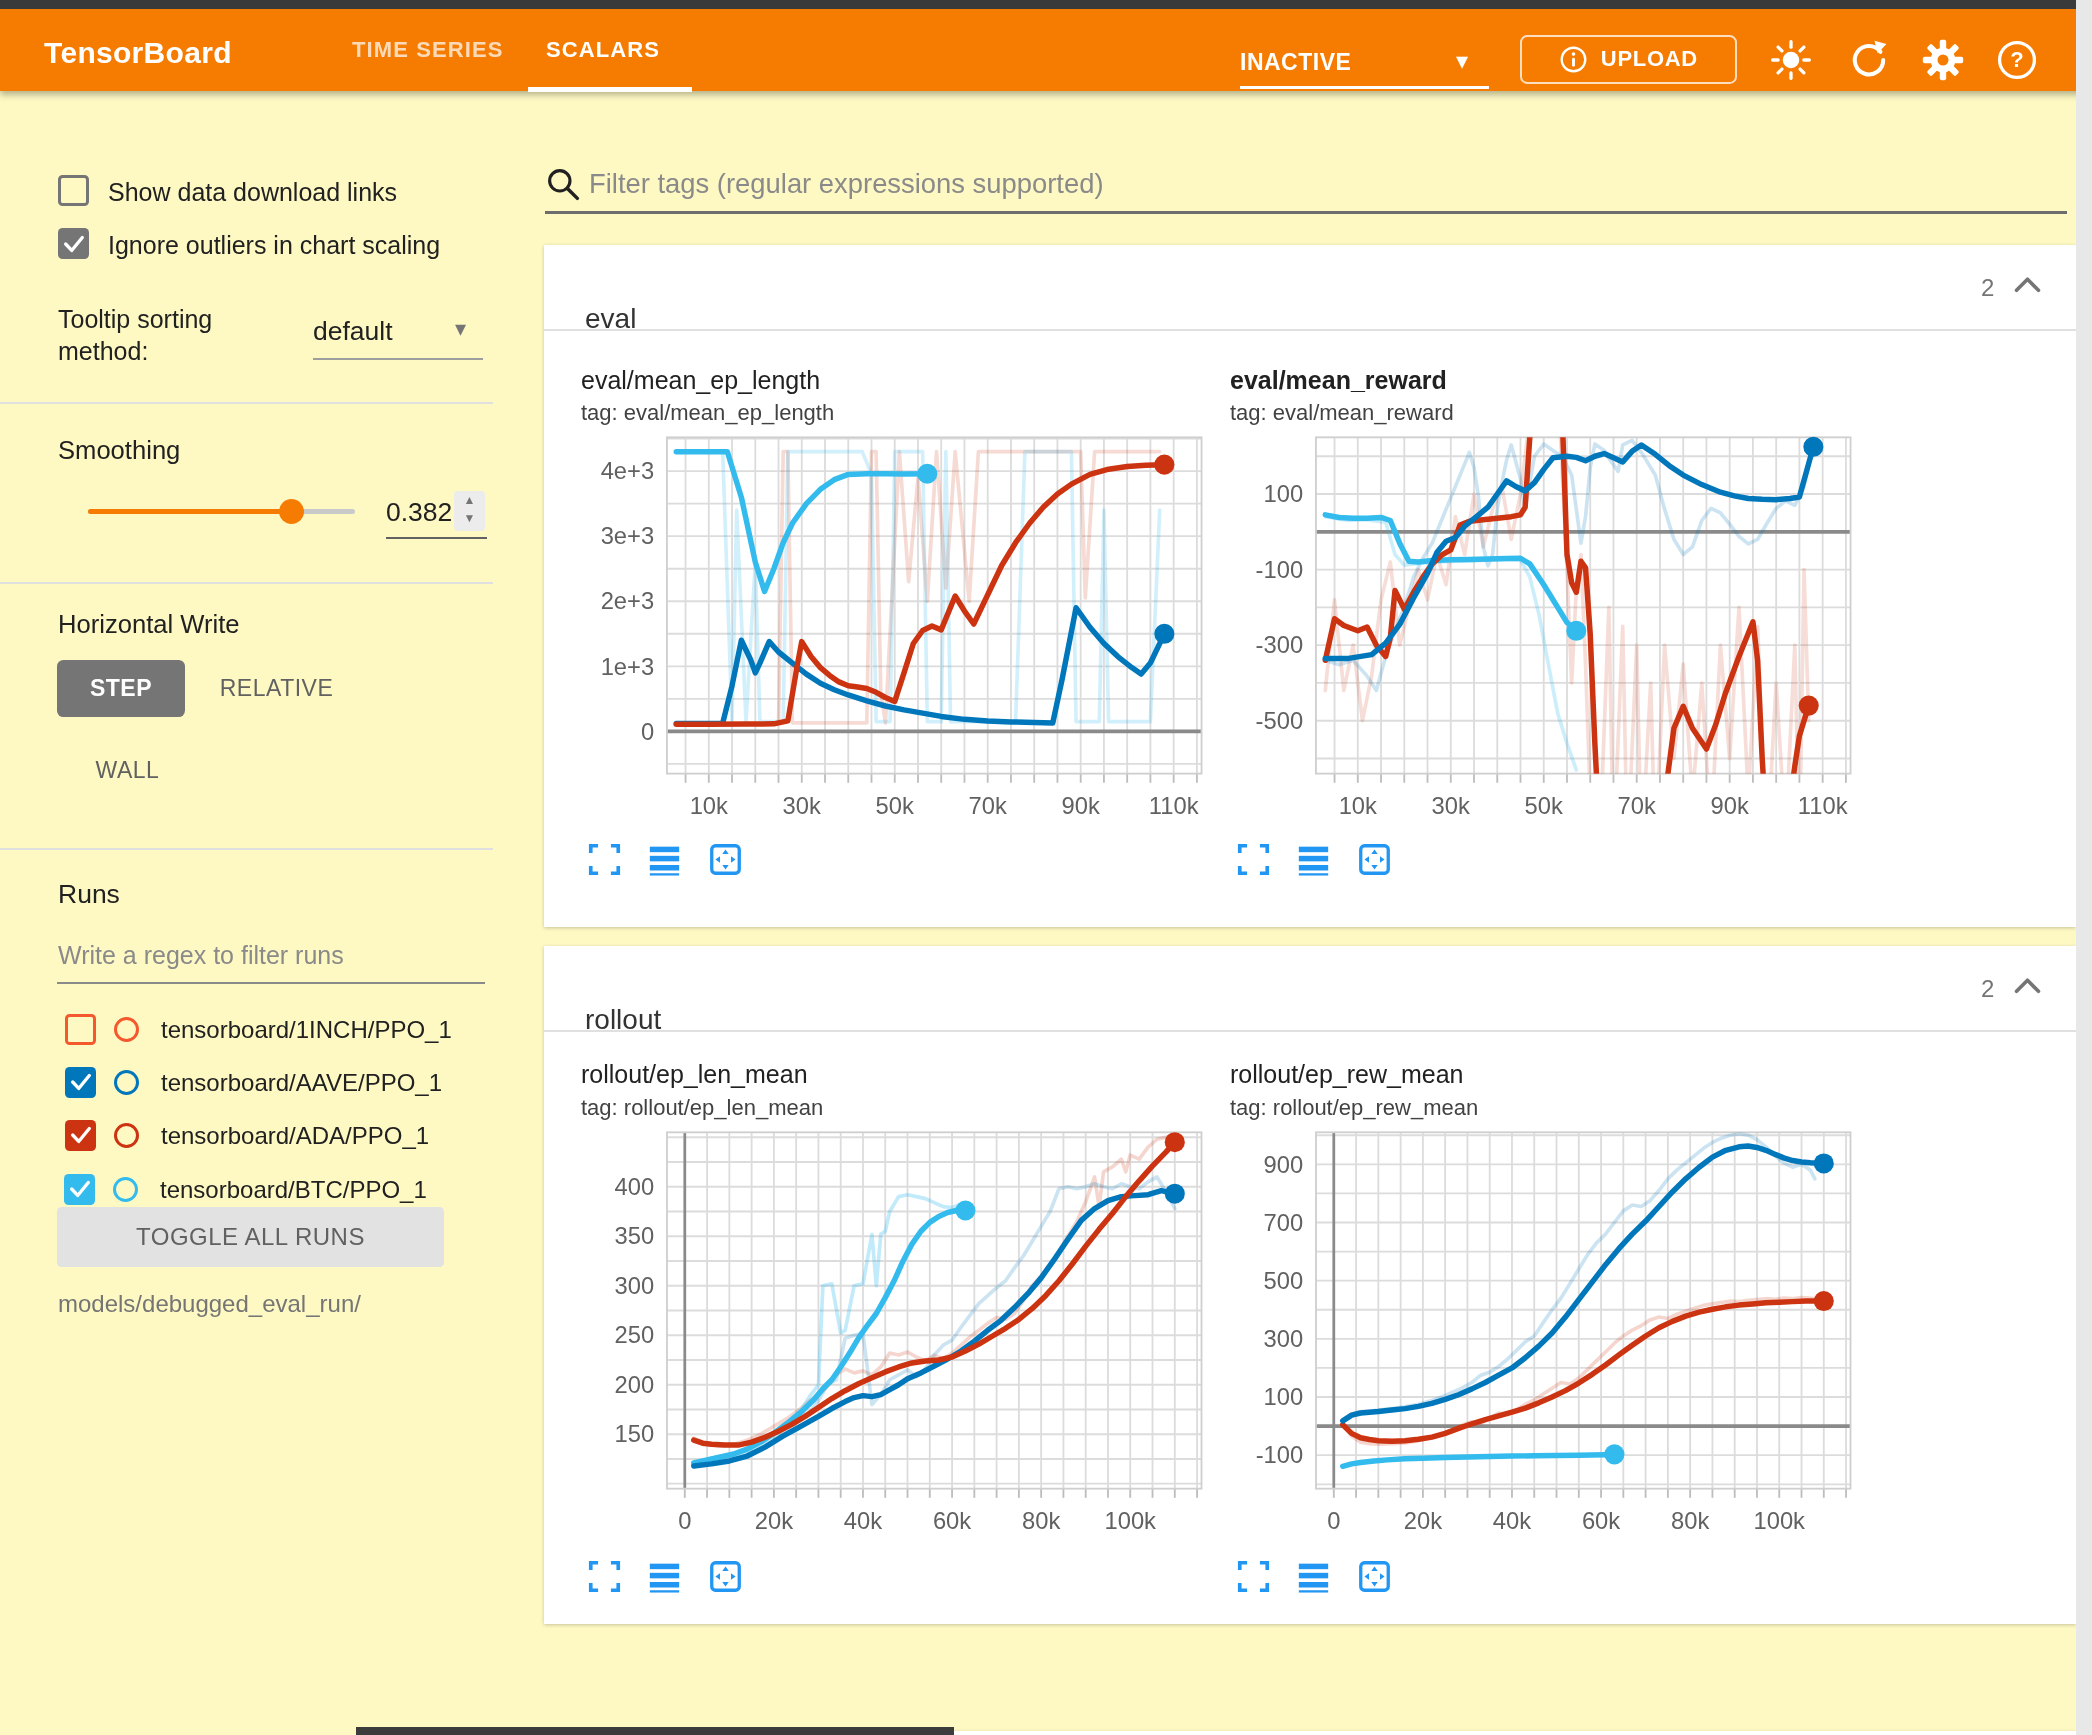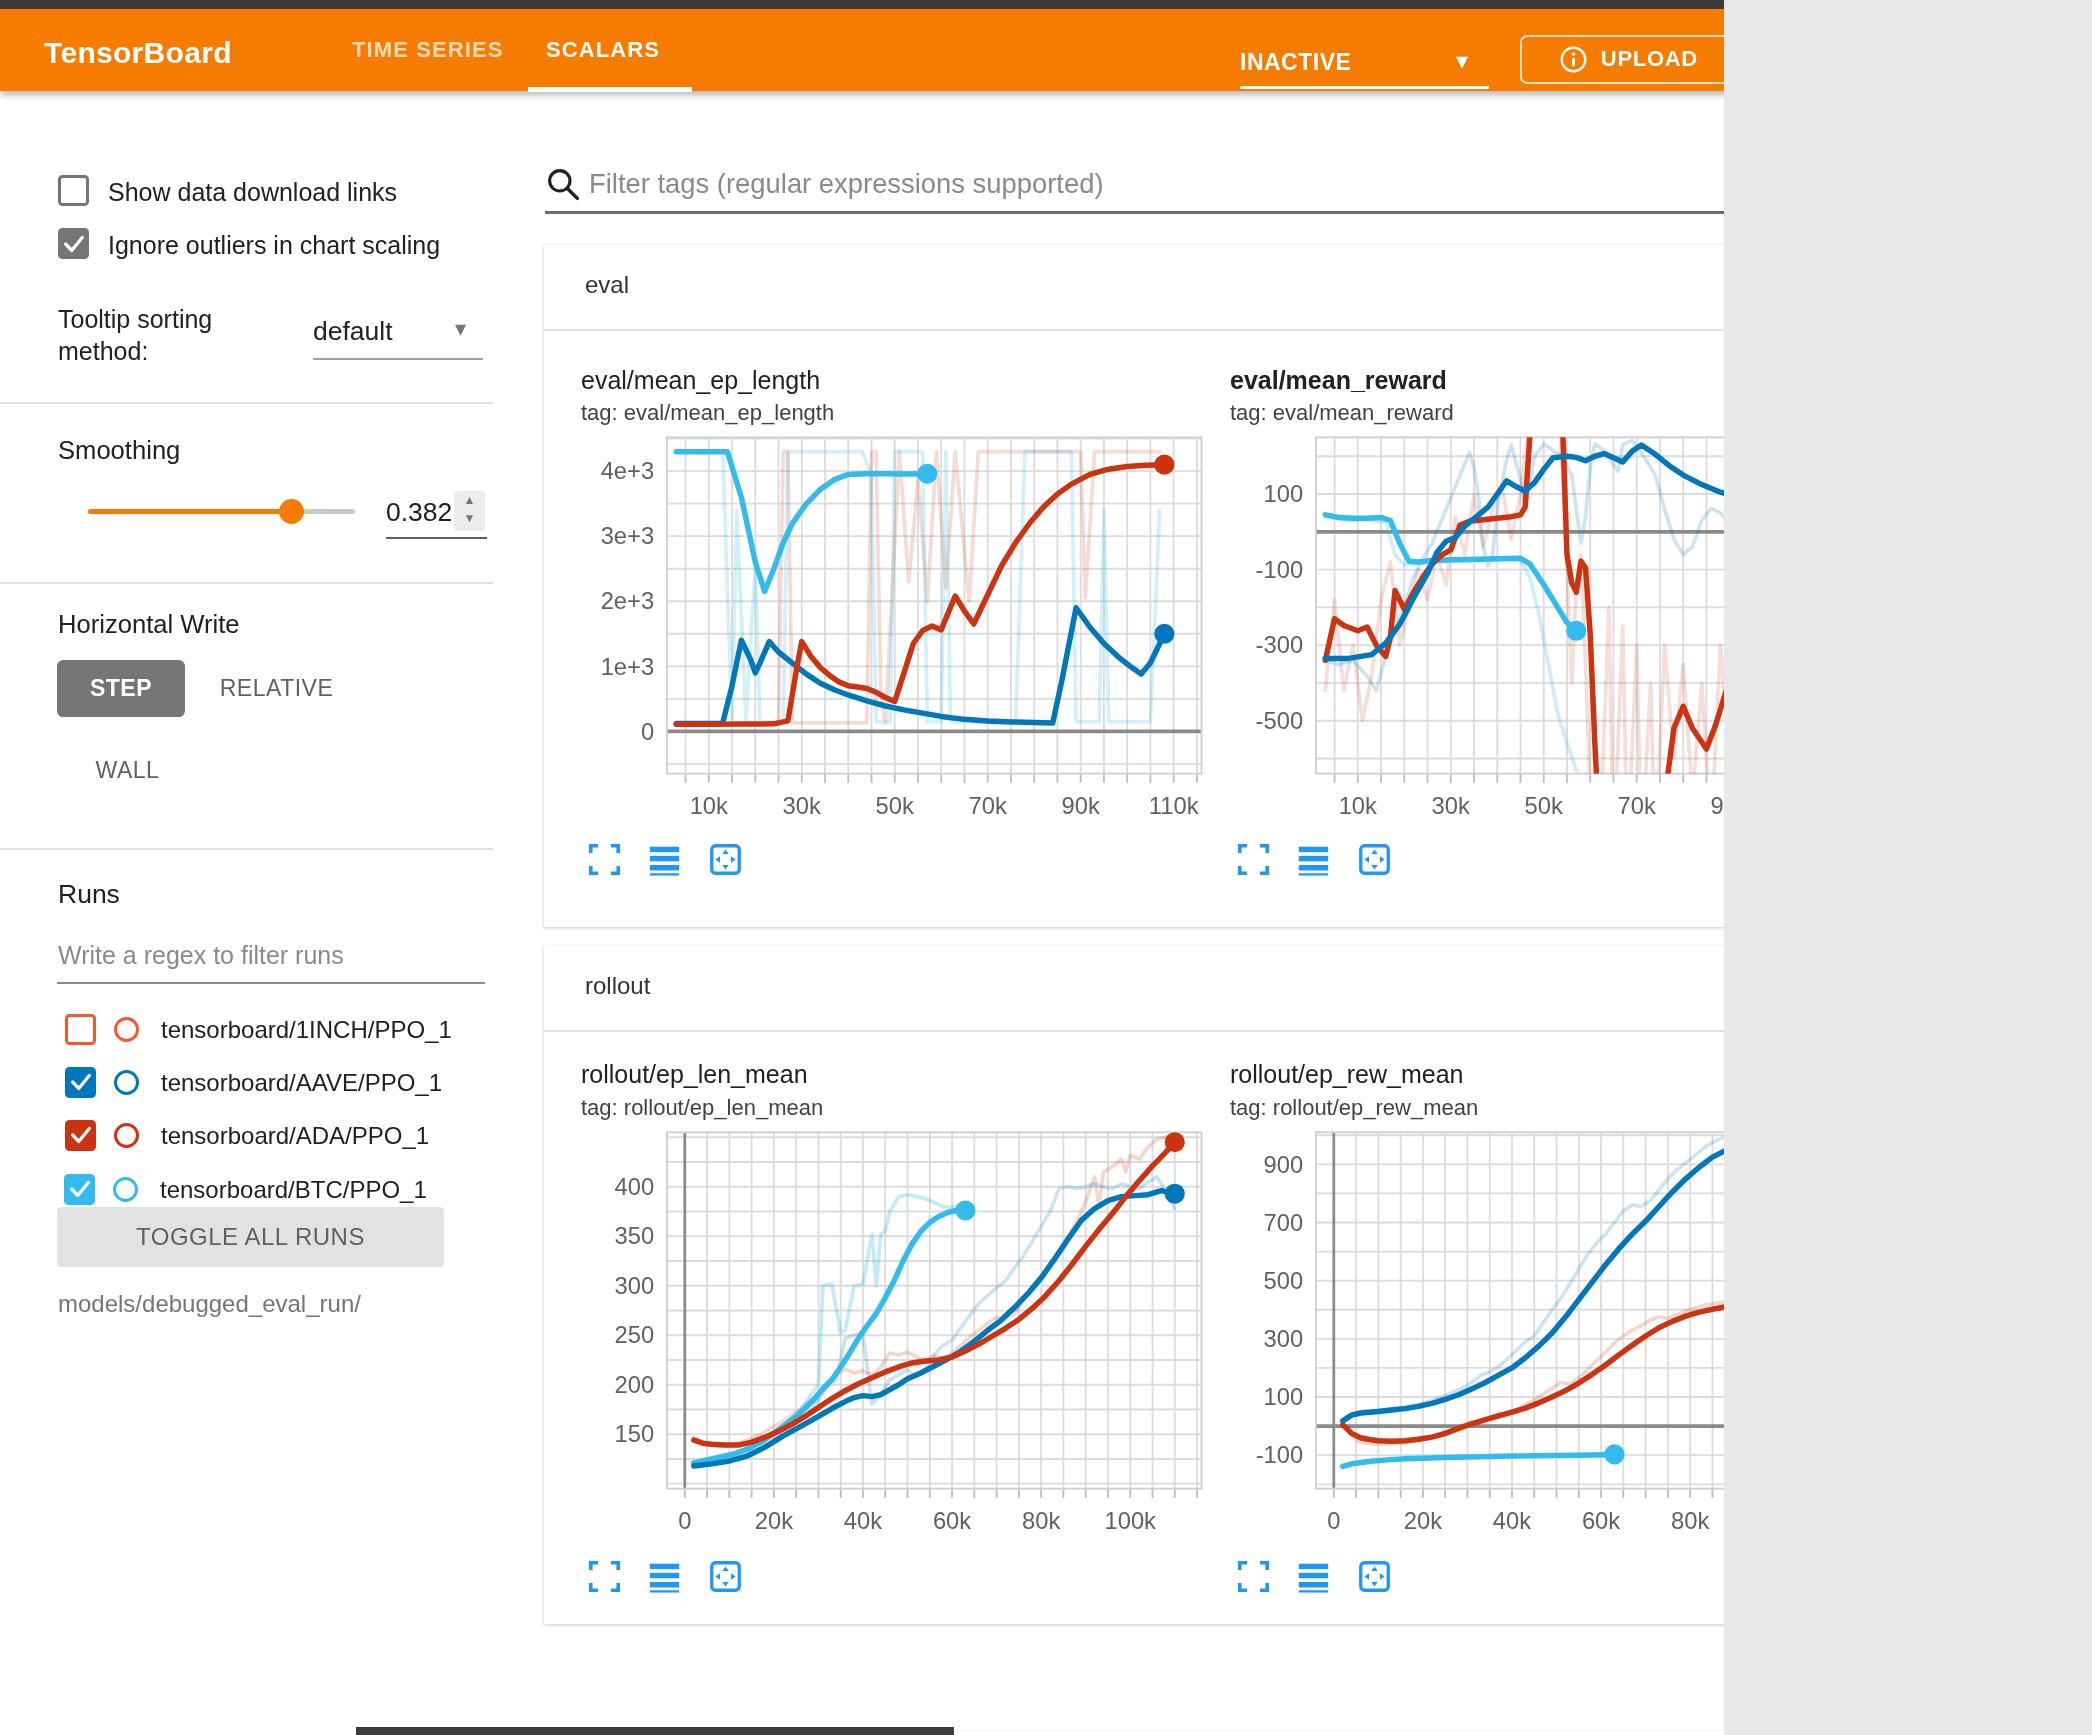--- a/index.html
+++ b/index.html
@@ -1,16 +1,16 @@
 <!DOCTYPE html>
 <html style="font-size:14.6px"><head>
 <meta charset="utf-8">
 <style>
   html,body{margin:0;padding:0;background:#e8e8e8;font-family:"Liberation Sans",sans-serif;}
-  #app{position:relative;width:1724px;height:1735px;background:#ffffff;overflow:hidden;}
+  #app{position:relative;width:2076px;height:1735px;background:#fef9c3;overflow:hidden;}
   .abs{position:absolute;}
   
   .top-strip{left:0;top:0;width:2092px;height:9.1px;background:#3a3a3a;z-index:60;}
   .right-strip{left:2084px;top:9.1px;width:8.2px;height:1726px;background:linear-gradient(180deg,#2d1420 0%,#3a1d2b 40%,#41202e 75%,#6b2433 97%);z-index:60;}
   
   .header{left:0;top:9.1px;width:2092px;height:82px;background:#f57c00;box-shadow:0 3.7px 6.4px rgba(0,0,0,.28);z-index:50;}
   .hdr-title{left:44px;top:27.4px;font-size:30px;font-weight:600;color:#fff;letter-spacing:0.3px;}
   .tab{top:0;height:82px;line-height:82px;font-size:22px;letter-spacing:1.1px;color:rgba(255,255,255,.72);font-weight:600;cursor:pointer;}
   .tab.active{color:#fff;}
   .tab-underline{left:528px;top:78px;width:164px;height:4.6px;background:#fff;}
@@ -27,21 +27,21 @@
   .cb.un{border:3.2px solid #757575;background:transparent;}
   .cb.ck{display:flex;align-items:center;justify-content:center;}
   .circle-swatch{width:25px;height:25px;border-radius:50%;box-sizing:border-box;border:3.2px solid #999;}
   .axis-btn{height:57px;border-radius:6.4px;display:flex;align-items:center;justify-content:center;font-size:23px;letter-spacing:0.5px;cursor:pointer;}
   .axis-btn.active{background:#757575;color:#fff;}
   .axis-btn.idle{color:#616161;}
   .toggle-btn{left:57px;top:1207px;width:387px;height:60px;background:#e2e2e2;border-radius:4.6px;display:flex;align-items:center;justify-content:center;font-size:24px;letter-spacing:0.5px;color:#616161;cursor:pointer;}
   
   .search-underline{left:545px;top:211px;width:1522px;height:2.7px;background:#6d6d6d;}
   .card{background:#fff;box-shadow:0 0.9px 3.7px rgba(0,0,0,.22);}
-  .card-title{font-size:24px;color:#333;}
+  .card-title{font-size:28px;color:#333;margin-top:32px;}
   .card-count{font-size:24px;color:#757575;}
   .chart-title{font-size:25px;color:#212121;}
   .chart-tag{font-size:22px;color:#424242;}
   .ph{color:#8a8a8a;}
   .runrow-label{font-size:24px;color:#212121;white-space:nowrap;}
   .icon-row{display:flex;gap:27.4px;}
   svg{display:block;}
 </style>
 </head>
 <body>

